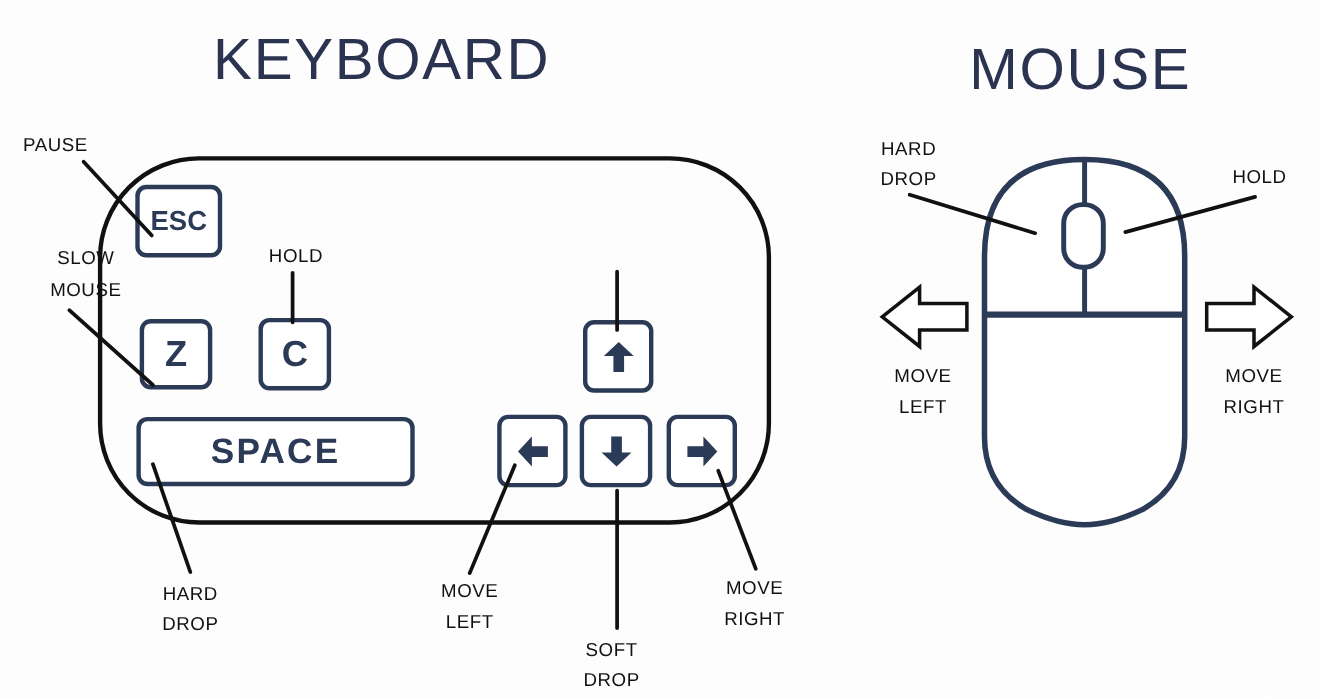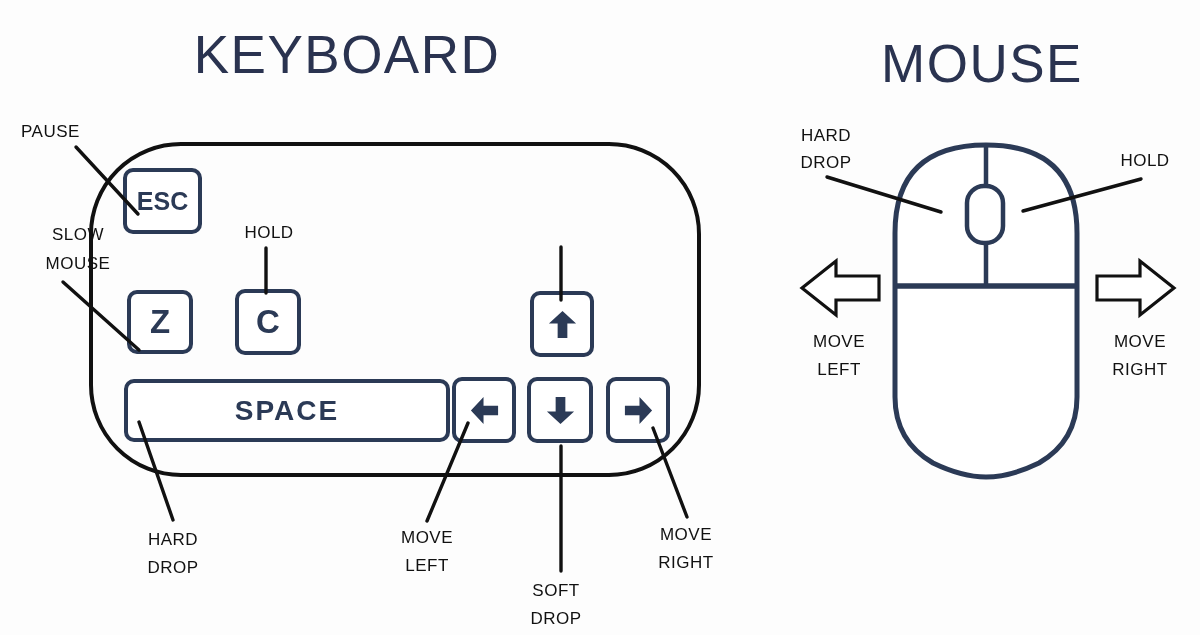--- a/index.html
+++ b/index.html
@@ -19,21 +19,21 @@
   }
   .key {
     position:absolute; display:flex; align-items:center; justify-content:center;
     background:#fff; border:4.5px solid var(--navy); border-radius:10px;
     color:var(--navy); font-weight:bold; z-index:2; box-sizing:border-box;
   }
   .key-esc   { left:123px; top:168px; width:79px;  height:66px; font-size:25px; }
   .key-z     { left:127px; top:290px; width:66px;  height:64px; font-size:33px; }
   .key-c     { left:235px; top:289px; width:66px;  height:66px; font-size:33px; }
   .key-up    { left:530px; top:291px; width:64px;  height:66px; }
-  .key-space { left:124px; top:379px; width:326px; height:63px; font-size:28px; letter-spacing:2px; }
+  .key-space { left:124px; top:379px; width:253px; height:63px; font-size:32px; letter-spacing:2px; }
   .key-left  { left:452px; top:377px; width:64px;  height:66px; }
   .key-down  { left:527px; top:377px; width:66px;  height:66px; }
   .key-right { left:606px; top:377px; width:64px;  height:66px; }
   .arr { display:block; }
   .arr.left  { transform:rotate(-90deg); }
   .arr.down  { transform:rotate(180deg); }
   .arr.right { transform:rotate(90deg); }
   .lbl {
     position:absolute; transform:translateX(-50%);
     font-size:17px; font-weight:normal; color:var(--ink);

